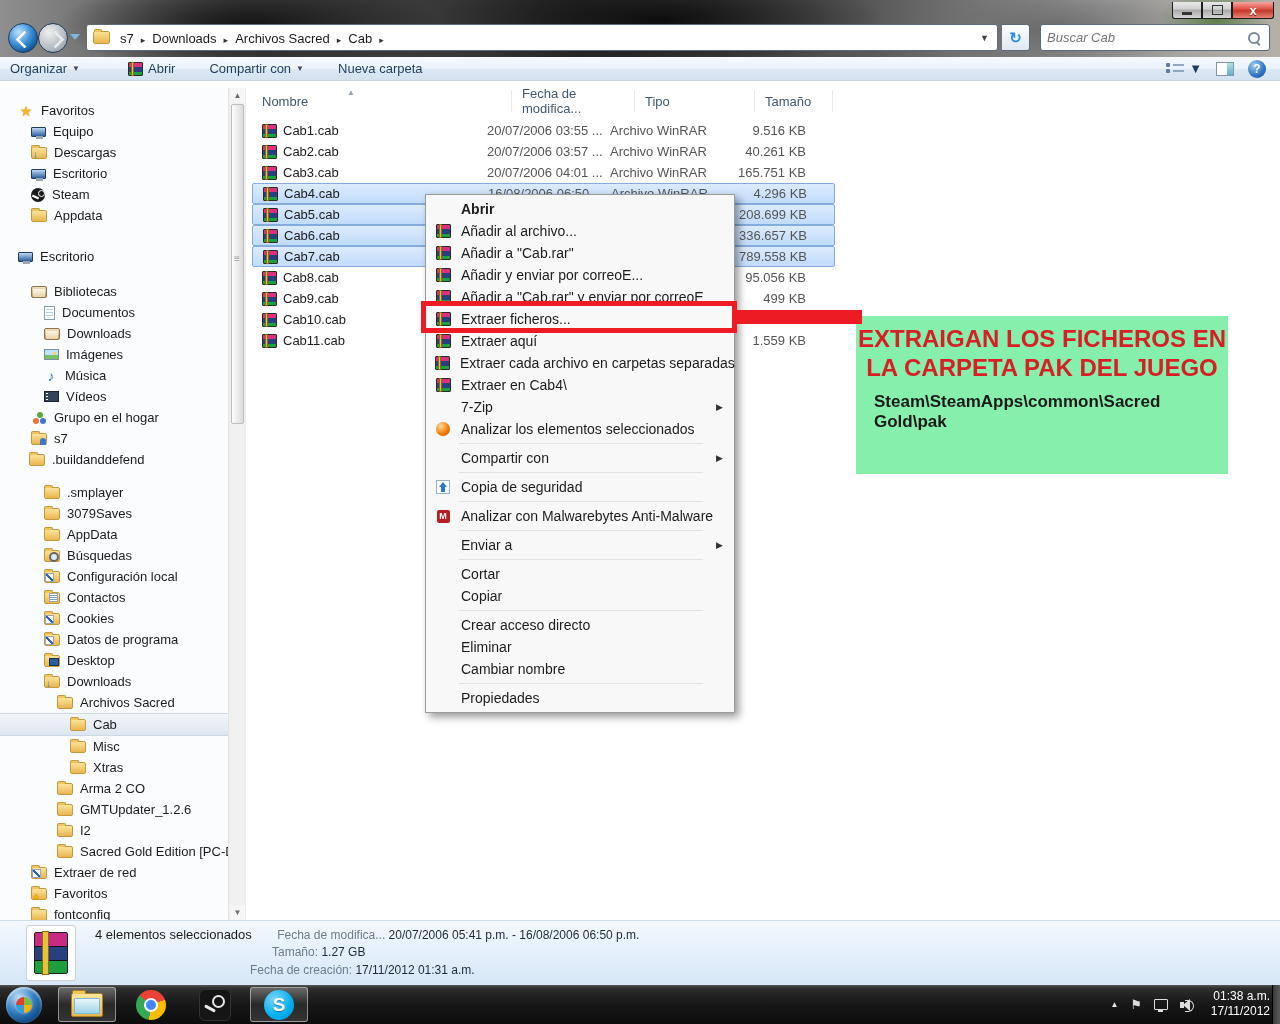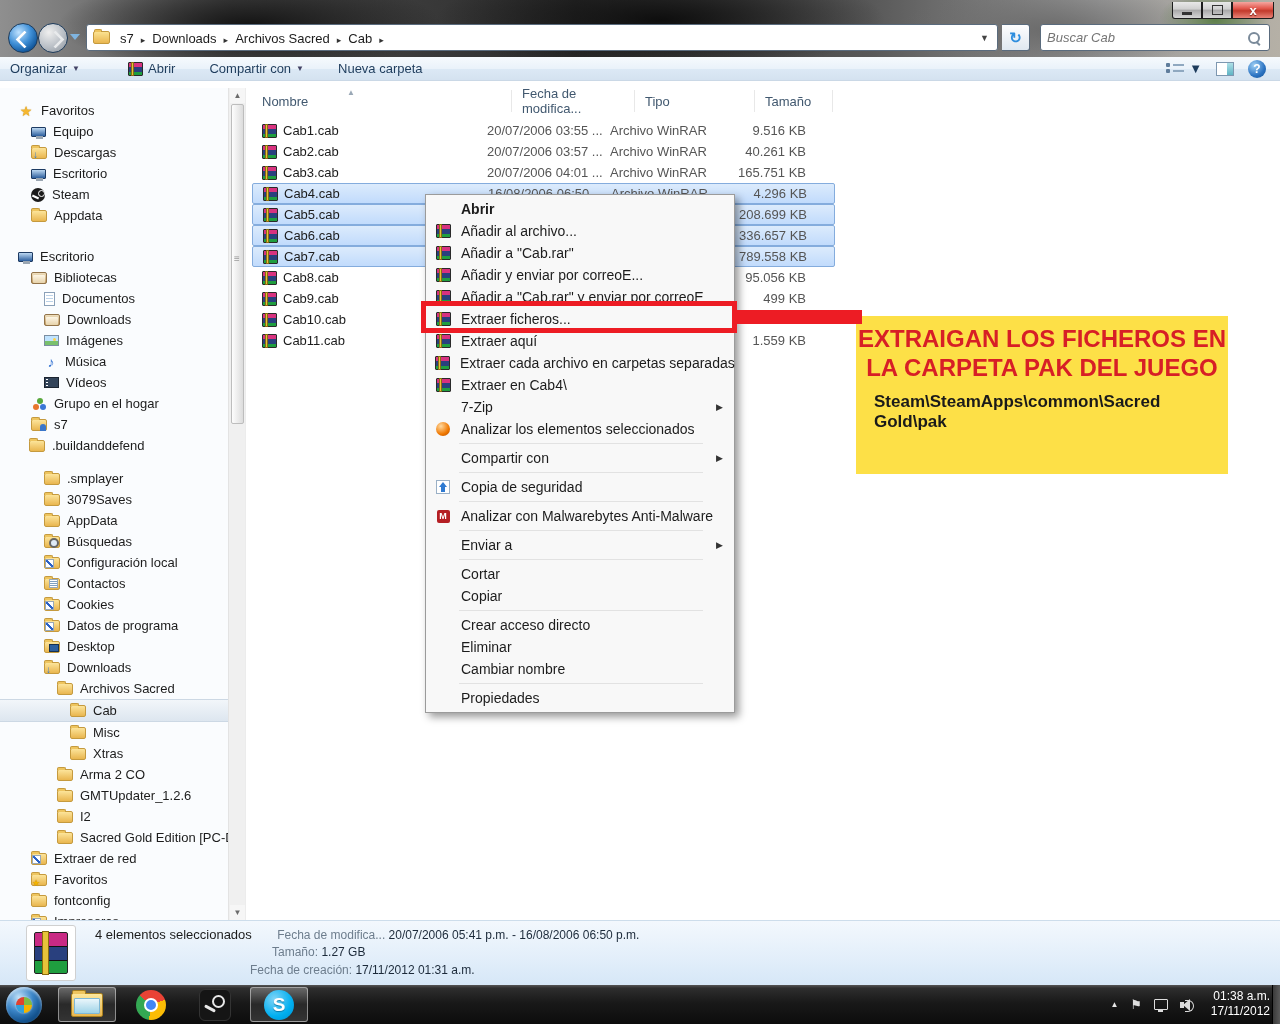--- a/index.html
+++ b/index.html
@@ -161,21 +161,21 @@
   .m-item{position:relative;height:22px;display:flex;align-items:center;font-size:14px;color:#1c1c1c;padding-left:8px;}
   .m-item .m-ic{width:16px;display:flex;justify-content:center;}
   .m-item .m-label{margin-left:10px;white-space:nowrap;}
   .m-item.bold .m-label{font-weight:bold;}
   .m-item .m-sub{position:absolute;right:10px;font-size:9px;color:#333;}
   .m-sep{height:1px;background:#e2e2e2;margin:3px 30px 3px 32px;}
 
   
   #redbox{position:absolute;left:421px;top:301px;width:316px;height:32px;border:5px solid #ed1c24;box-sizing:border-box;z-index:40;}
   #redarrow{position:absolute;left:737px;top:310px;width:125px;height:14px;background:#ed1c24;z-index:40;}
-  #annot{position:absolute;left:856px;top:228px;width:372px;height:158px;background:#fde047;z-index:35;}
+  #annot{position:absolute;left:856px;top:228px;width:372px;height:158px;background:#86efac;z-index:35;}
   .annot-title{font-size:24px;font-weight:bold;color:#d71f26;text-align:center;line-height:29px;margin-top:8px;}
   .annot-path{font-size:17px;font-weight:bold;color:#1a1a1a;margin:10px 0 0 18px;}
 
   
   #details{position:absolute;left:0;top:920px;width:1280px;height:65px;
     background:linear-gradient(#f3f8fd,#e2eefa 60%,#d6e7f7);border-top:1px solid #cdddeb;box-sizing:border-box;font-size:12px;}
   #dicon{position:absolute;left:26px;top:4px;width:48px;height:54px;background:#fff;border:1px solid #d0d0d0;border-radius:3px;
     display:flex;align-items:center;justify-content:center;}
   .i-winrar-big{width:34px;height:42px;border:1px solid #222;box-sizing:border-box;border-radius:2px;position:relative;
     background:linear-gradient(180deg,#c92a84 0 13px,#111 13px 14px,#29407e 14px 27px,#111 27px 28px,#1f9e3f 28px 42px);}
@@ -306,21 +306,21 @@
           <span class="sb-label">Steam</span>
         </div>
         <div class="sb-item" style="padding-left: 31px;">
           <span class="ic i-folder"></span>
           <span class="sb-label">Appdata</span>
         </div>
         <div class="sb-item gap" style="padding-left: 18px;">
           <span class="ic i-computer"></span>
           <span class="sb-label">Escritorio</span>
         </div>
-        <div class="sb-item" style="padding-left: 31px;">
+        <div class="sb-item" style="padding-left: 31px; margin-top: 14px;">
           <span class="ic i-library"></span>
           <span class="sb-label">Bibliotecas</span>
         </div>
         <div class="sb-item" style="padding-left: 44px;">
           <span class="ic i-document"></span>
           <span class="sb-label">Documentos</span>
         </div>
         <div class="sb-item" style="padding-left: 44px;">
           <span class="ic i-library"></span>
           <span class="sb-label">Downloads</span>

